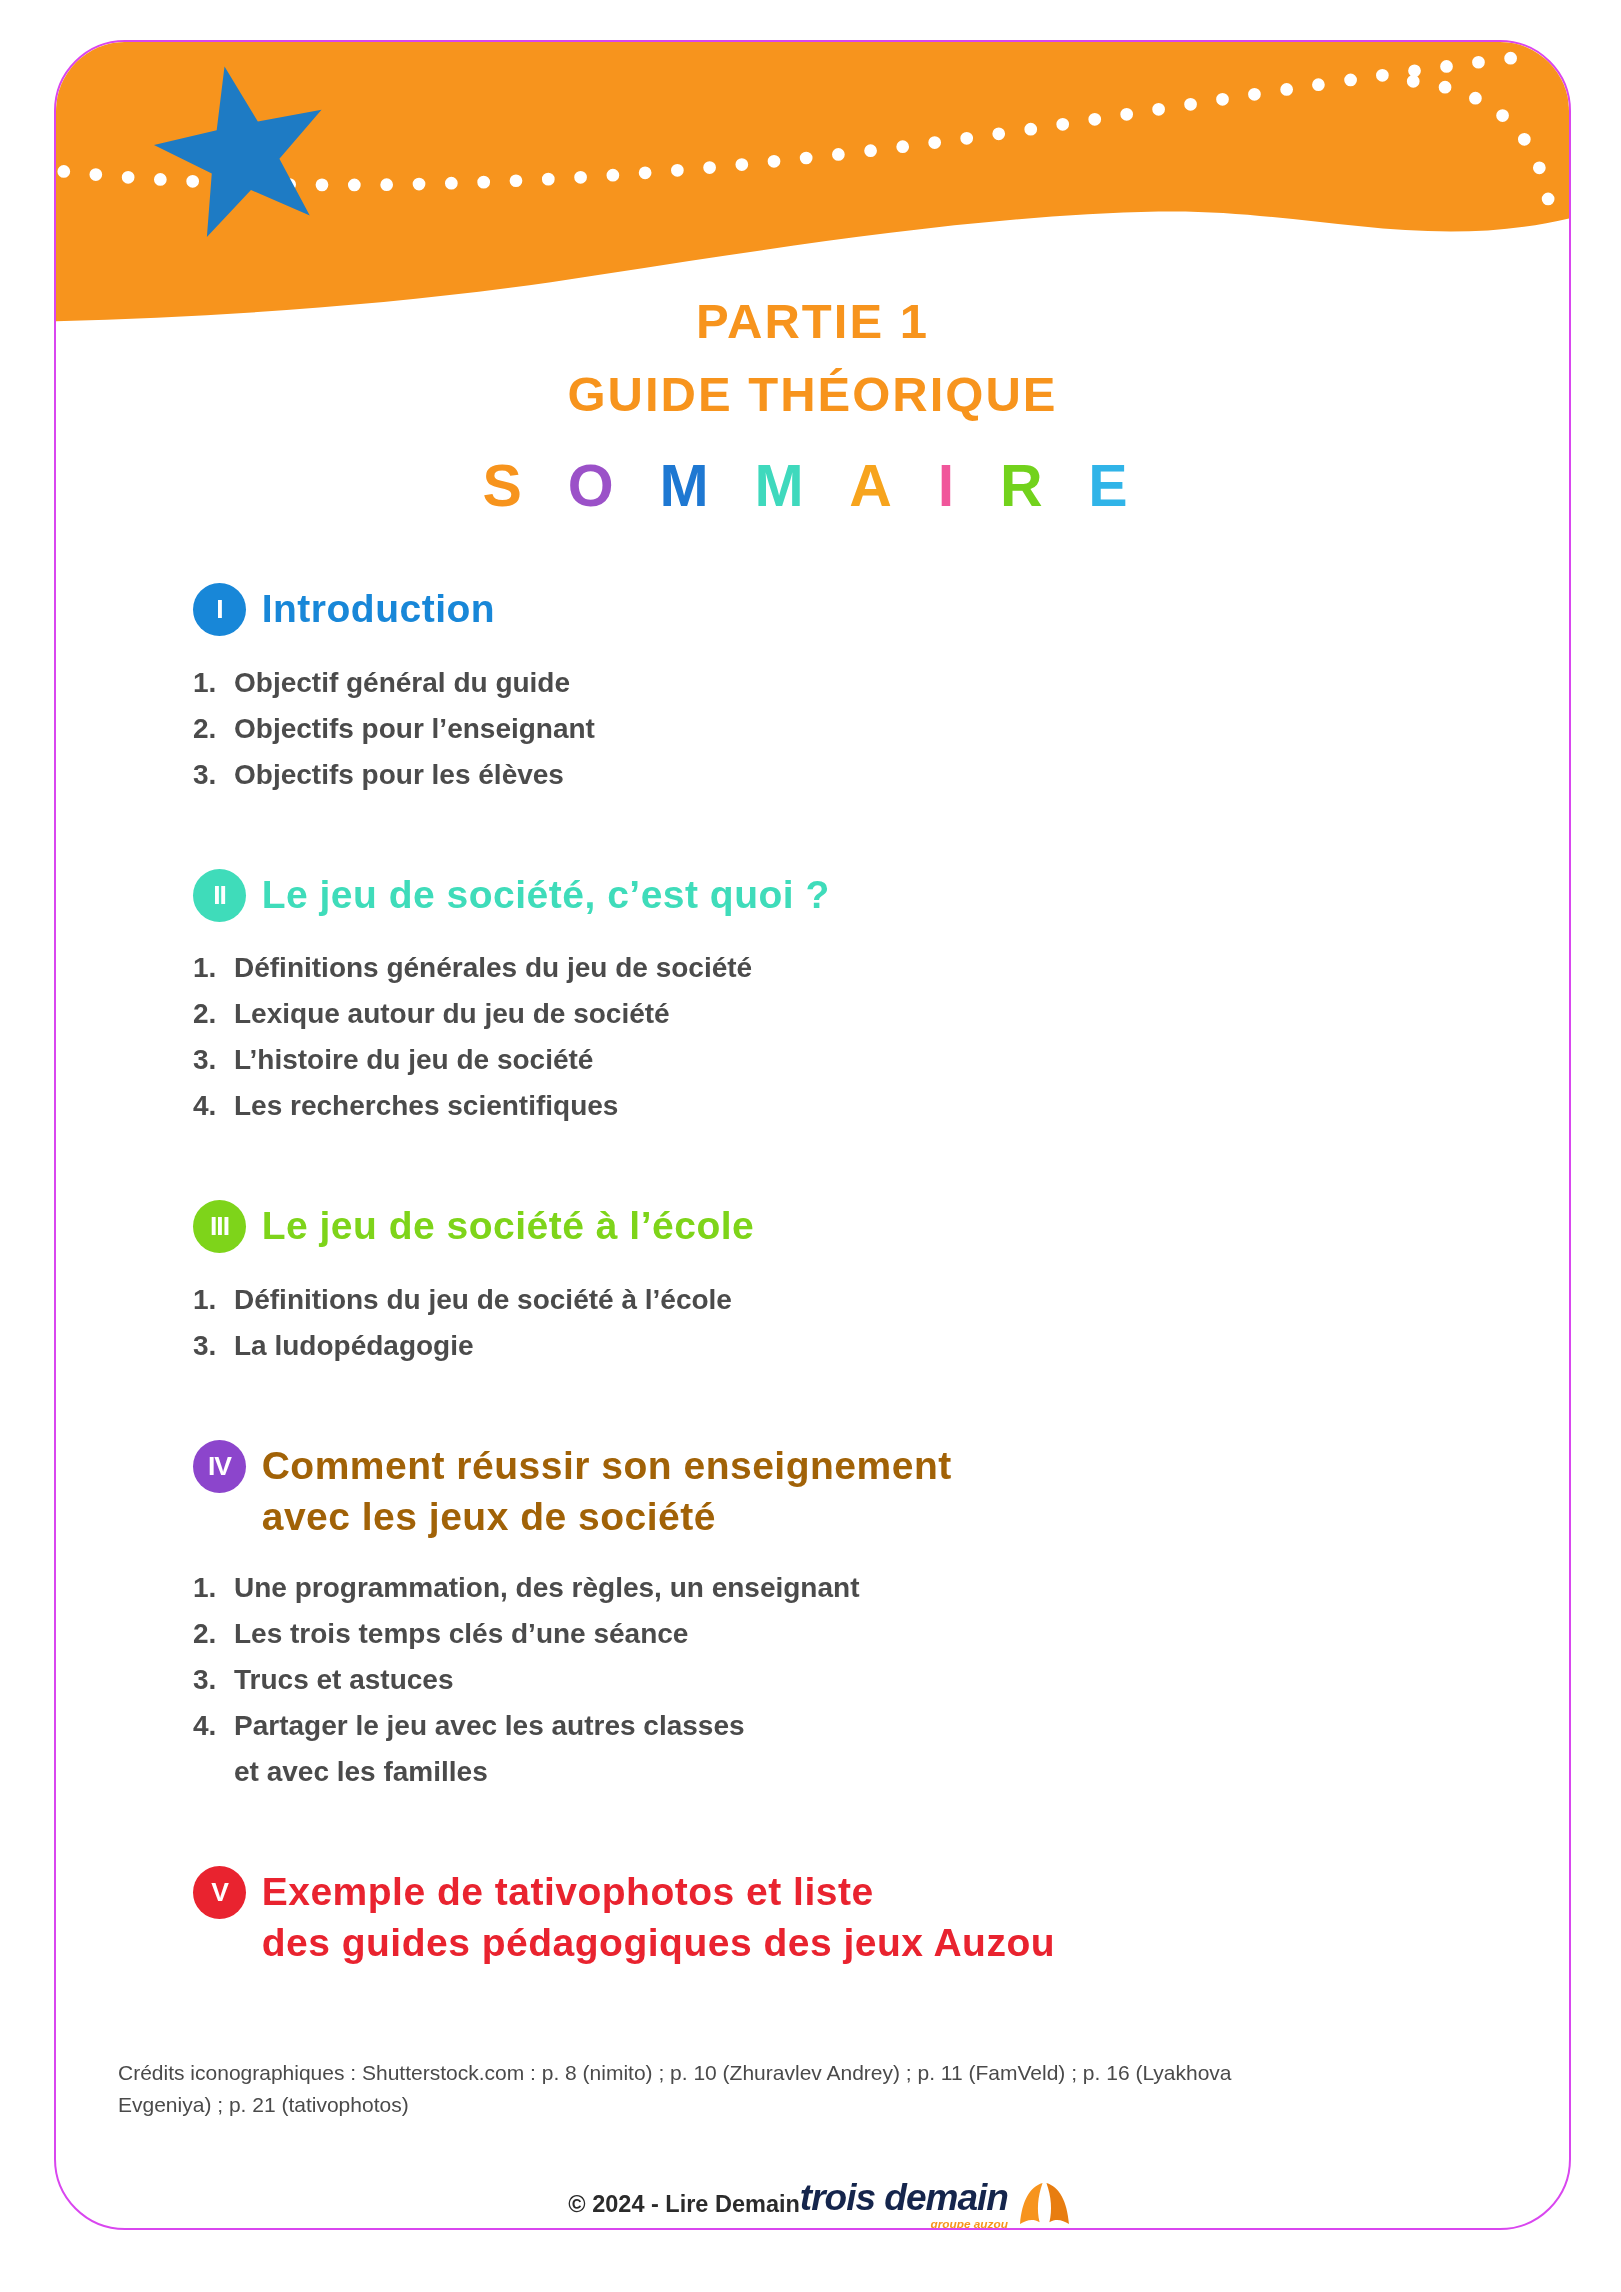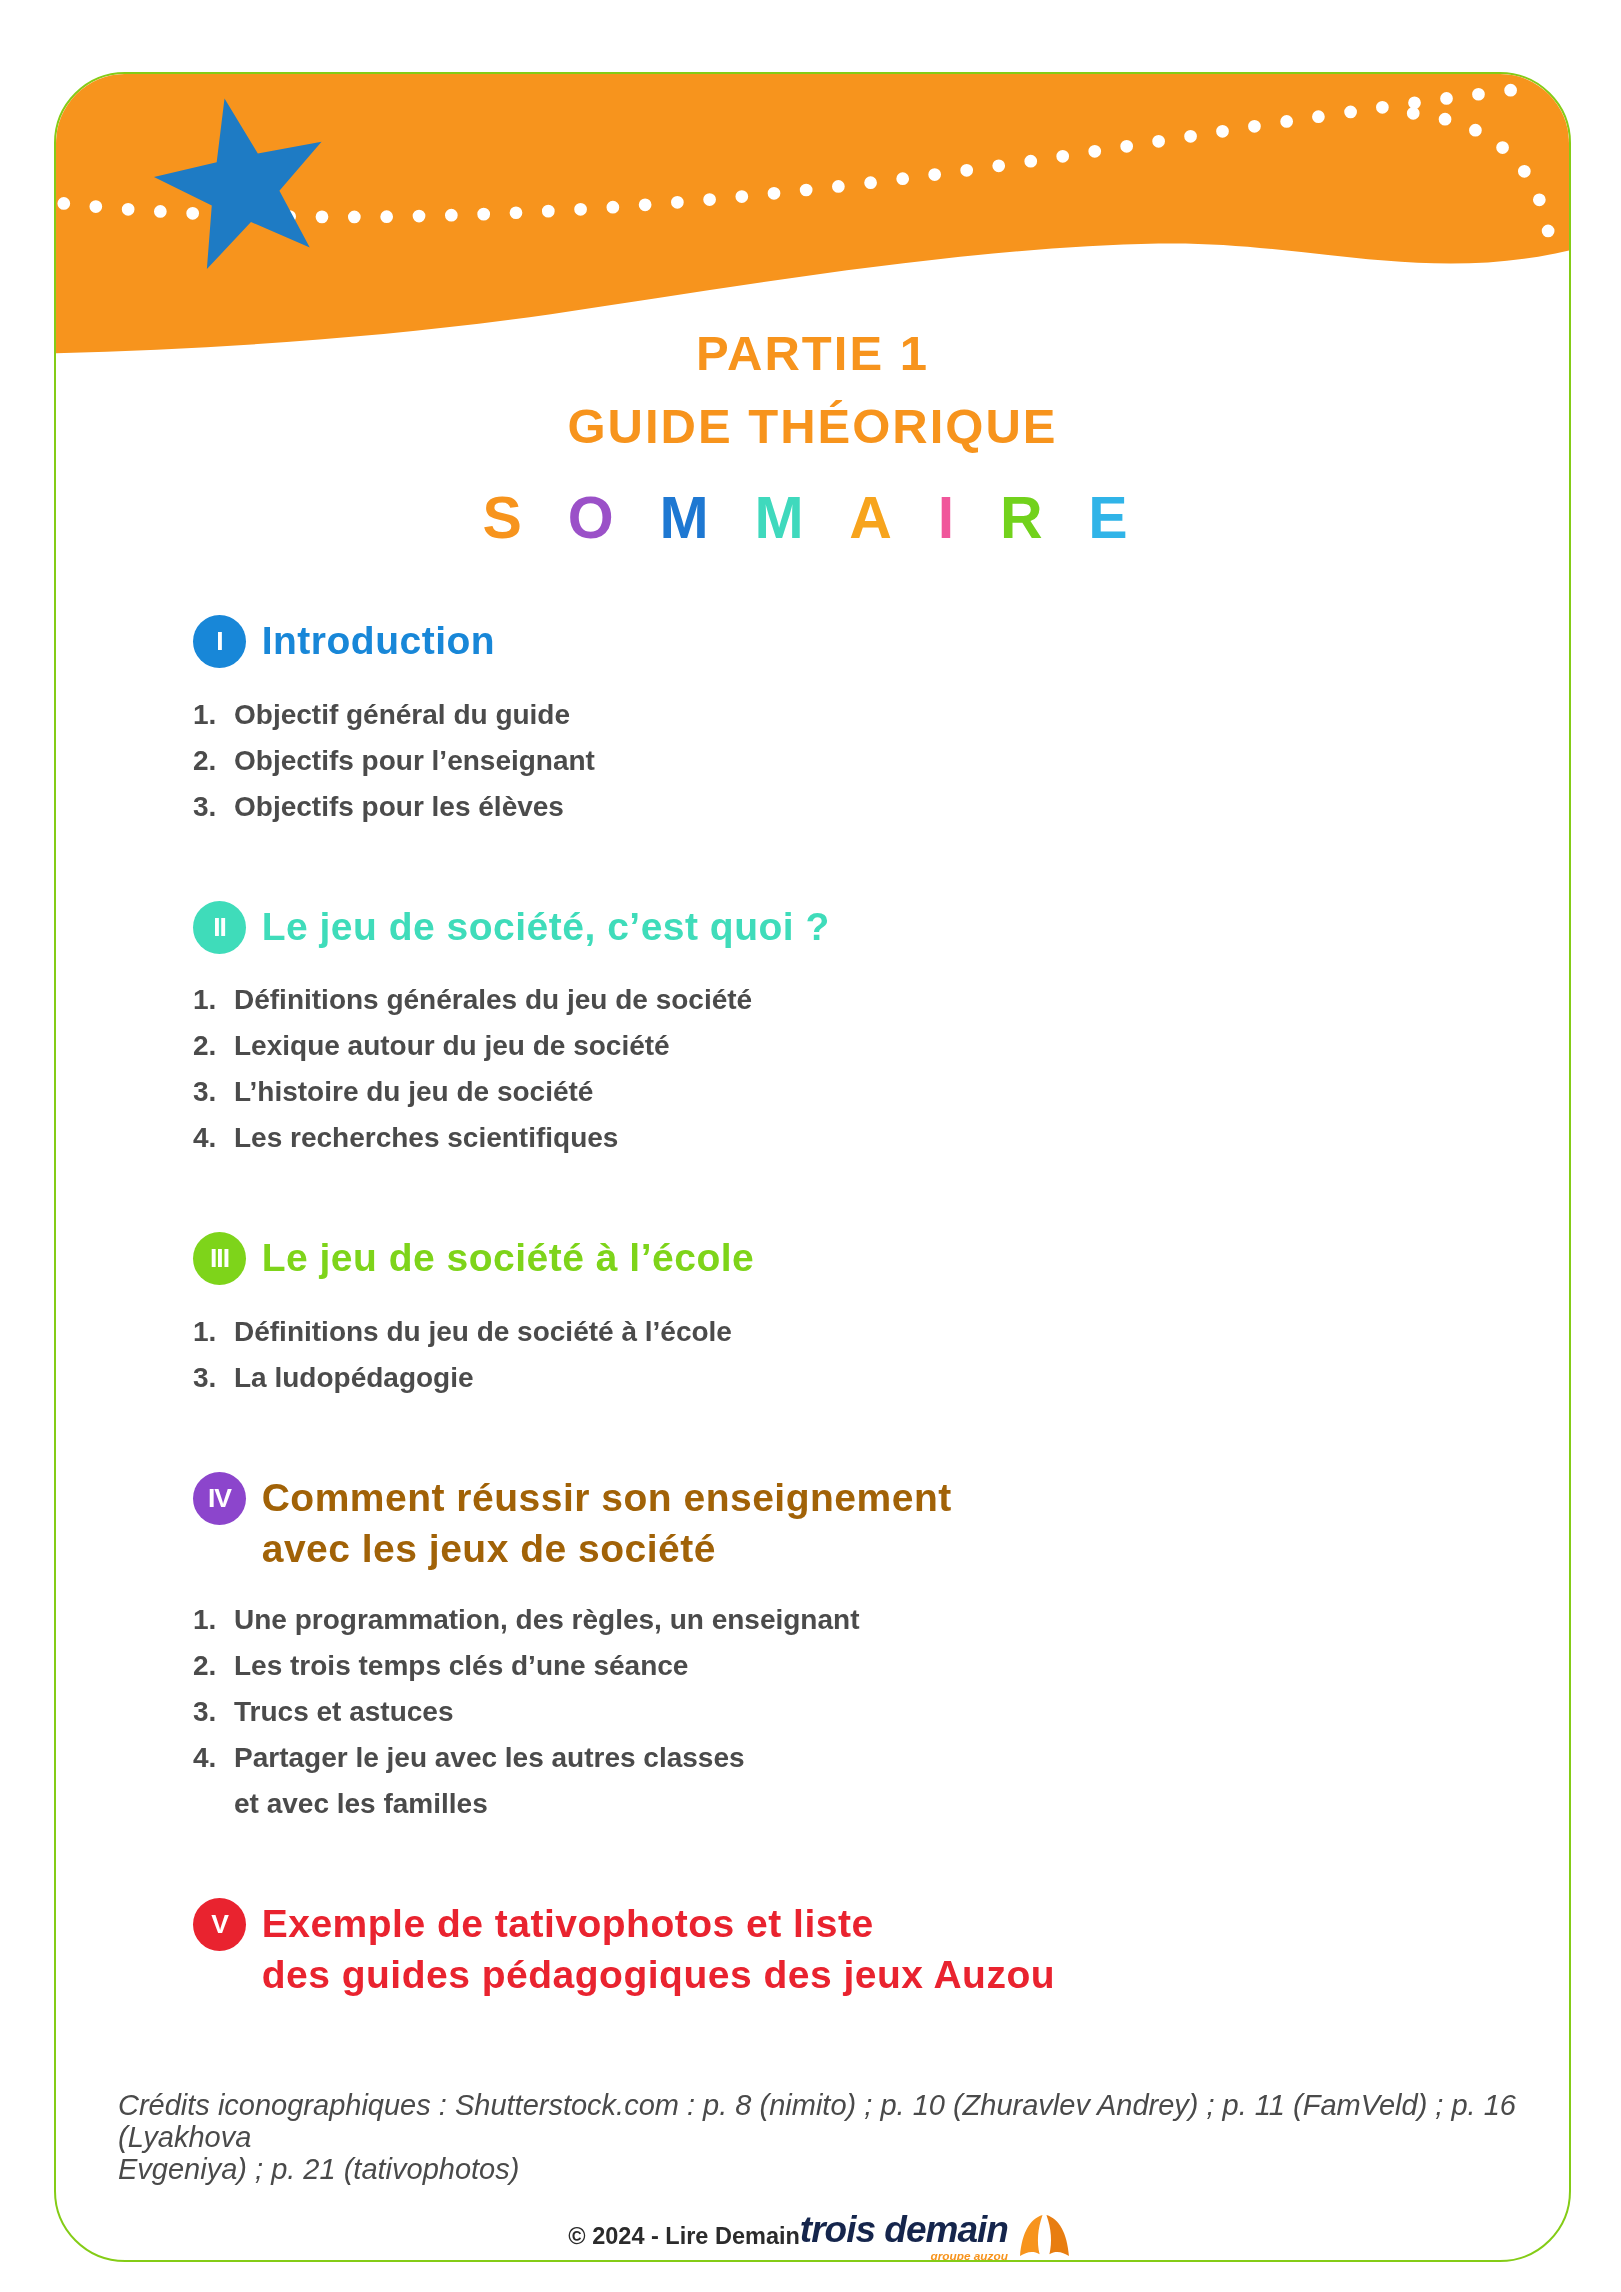--- a/index.html
+++ b/index.html
@@ -2,22 +2,22 @@
 <html><head>
 <meta charset="utf-8">
 <style>
   html,body{
     margin:0;padding:0;background:#ffffff;
     width:1621px;height:2293px;position:relative;
     font-family:"Liberation Sans", sans-serif;
     -webkit-font-smoothing:antialiased;
   }
   .page{
-    position:absolute;left:54px;top:72px;width:1513px;height:2186px;
-    border:2px solid #84cc16;border-radius:71px;overflow:hidden;background:#fff;
+    position:absolute;left:54px;top:40px;width:1513px;height:2186px;
+    border:2px solid #d946ef;border-radius:71px;overflow:hidden;background:#fff;
   }
   .header-svg{position:absolute;top:-2px;left:-2px;display:block;}
   .titles{position:absolute;top:243px;left:0;width:100%;text-align:center;}
   .part-title{
     font-size:49px;font-weight:800;letter-spacing:2px;line-height:73px;
   }
   .sommaire{
     margin-top:23.5px;font-size:59px;font-weight:800;letter-spacing:14.7px;line-height:63px;
   }
   .sommaire span{display:inline-block;}
@@ -28,21 +28,21 @@
     flex:0 0 auto;width:53px;height:53px;border-radius:50%;
     color:#fff;font-weight:700;font-size:26.5px;letter-spacing:-1px;
     display:flex;align-items:center;justify-content:center;
   }
   .section-title{font-size:39px;font-weight:800;line-height:51px;letter-spacing:0.5px;margin:0;}
   .items{list-style:none;margin:23.5px 0 0 0;padding:0;}
   .items li{line-height:46px;font-size:28px;font-weight:700;color:#4b4b4b;white-space:nowrap;}
   .items .num{display:inline-block;width:41px;}
   .credits{
     position:absolute;left:62px;top:2015px;width:1402px;
-    font-size:29px;line-height:32px;color:#4a4a4a;font-weight:400;font-style:italic;
+    font-size:21px;line-height:32px;color:#4a4a4a;font-weight:400;
   }
   .footer{
     position:absolute;left:69px;right:53px;top:2135px;
     display:flex;justify-content:center;align-items:center;
   }
   .copyright{font-size:23.5px;color:#2b2b2b;font-weight:600;}
   .logo{display:flex;align-items:center;gap:7.8px;}
   .logo-textcol{display:flex;flex-direction:column;align-items:flex-end;}
   .logo-text{font-size:37px;font-weight:800;font-style:italic;letter-spacing:-1px;}
   .logo-tagline{font-size:11.8px;font-weight:700;font-style:italic;margin-top:-2px;}

